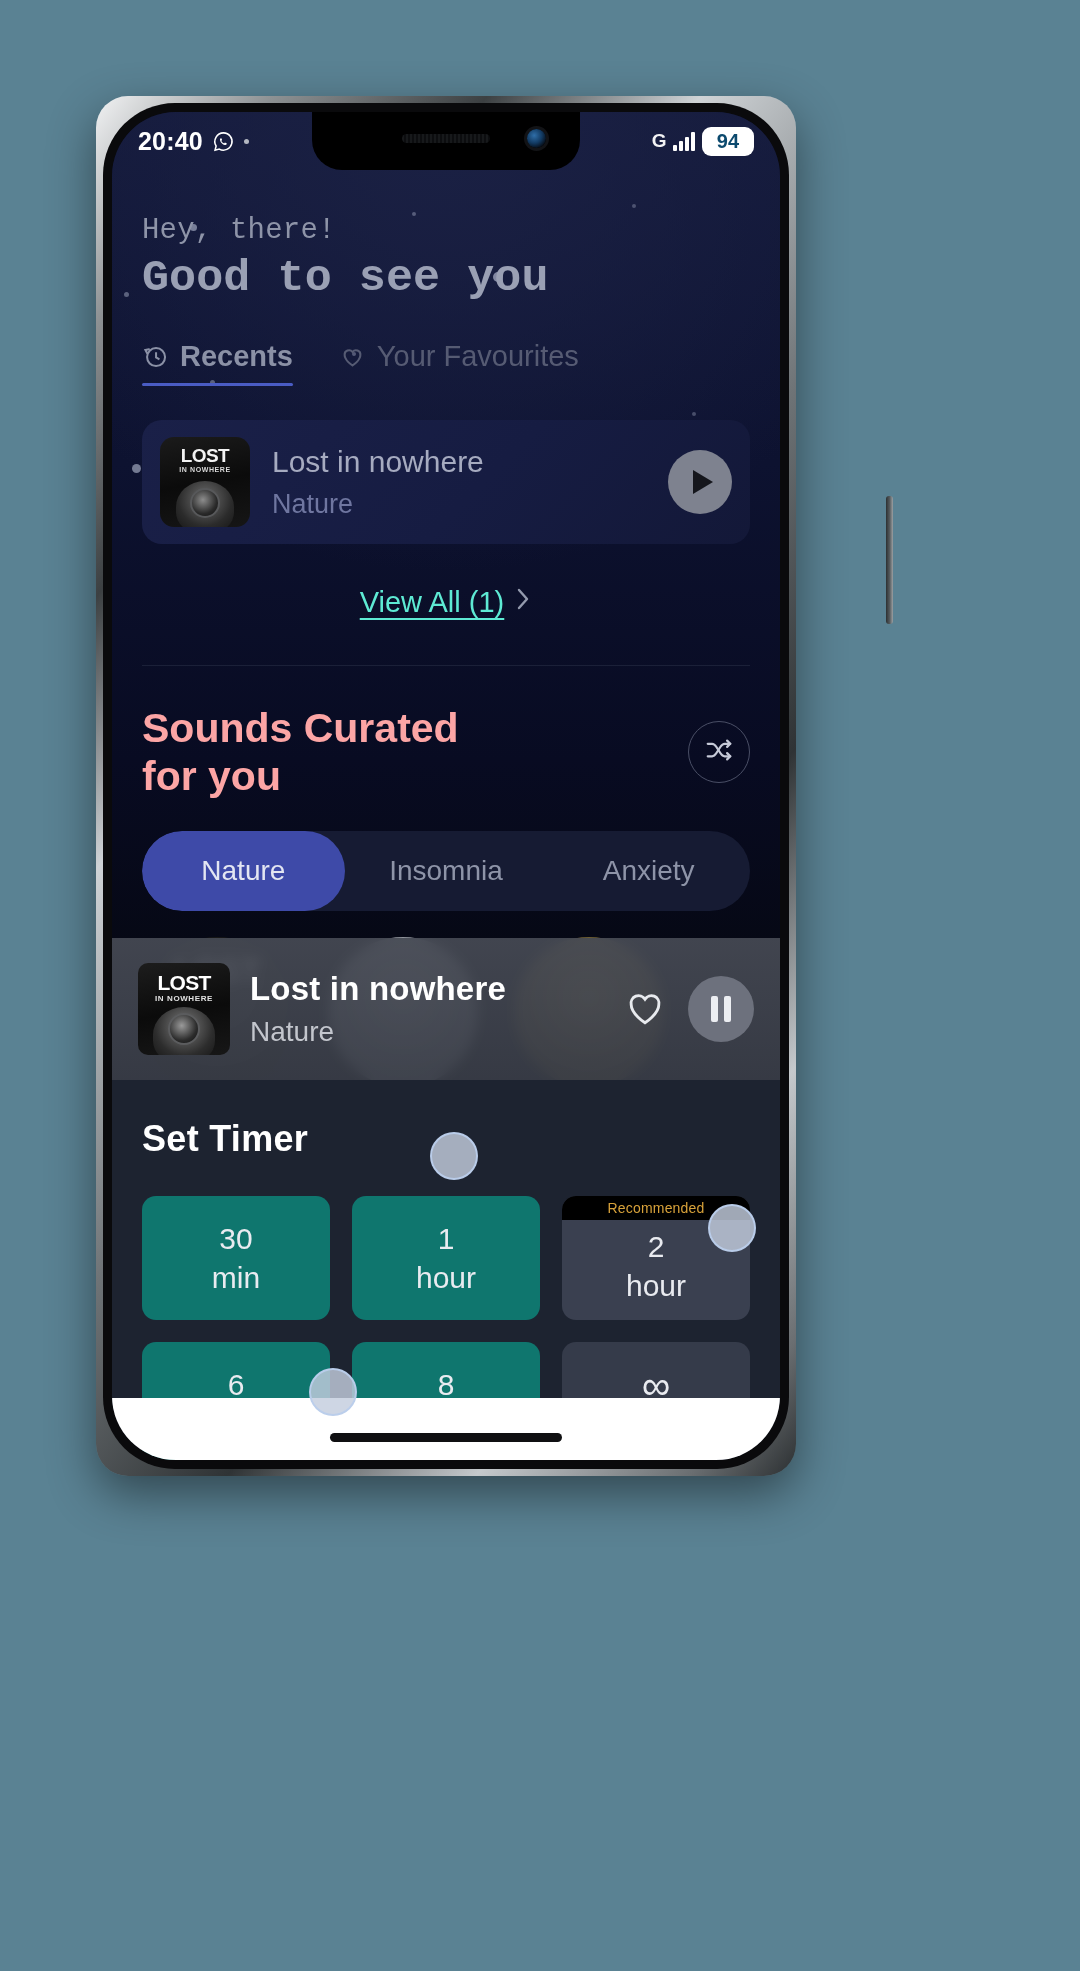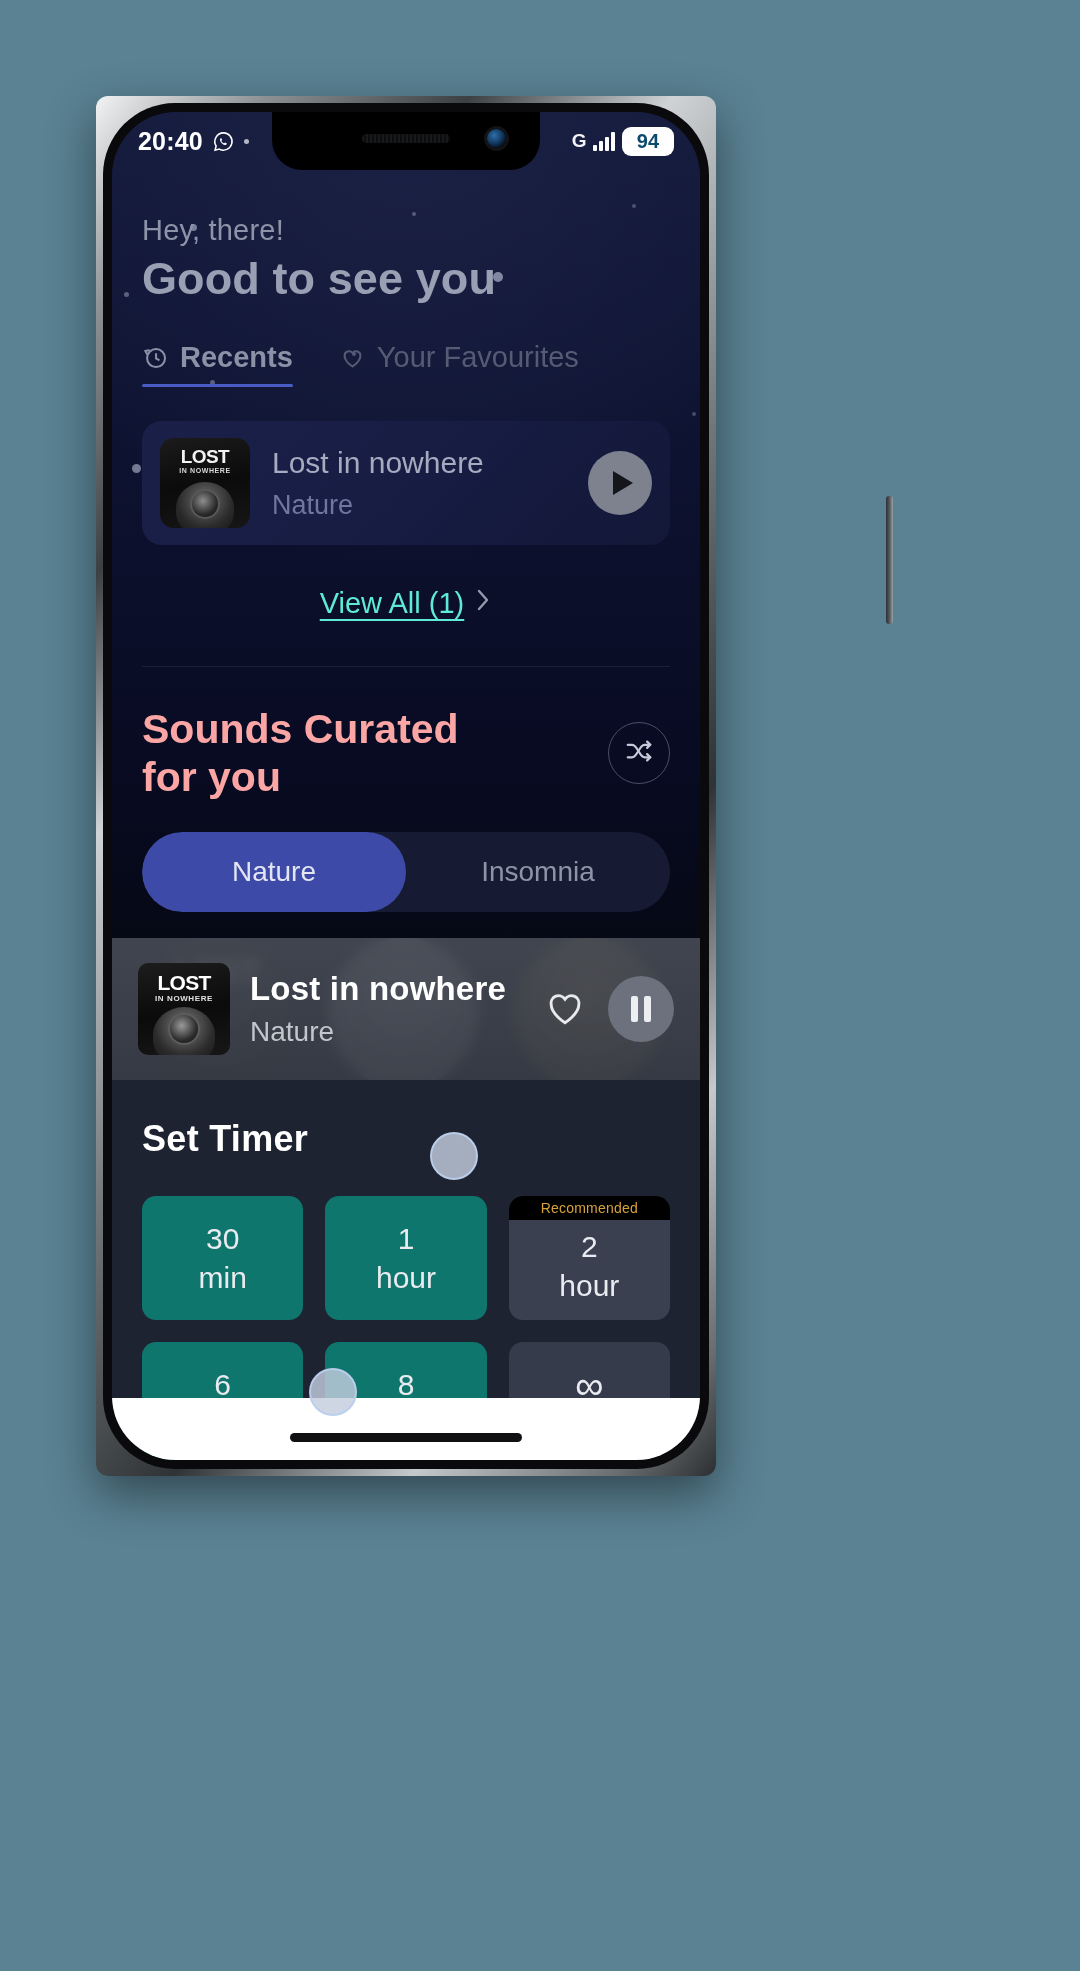--- a/index.html
+++ b/index.html
@@ -7,22 +7,22 @@
     width:1080px; height:1971px;
     background:#5a8293;
     font-family:"Liberation Sans", sans-serif;
     overflow:hidden;
   }
   .stage{position:relative;width:1080px;height:1971px;}
 
   
   .phone{
     position:absolute; left:96px; top:96px;
-    width:620px; height:1380px;
-    border-radius:12px;
+    width:700px; height:1380px;
+    border-radius:32px;
     background:linear-gradient(128deg,#f2f3f4 0%,#8d9193 10%,#3c4042 22%,#cfd3d6 34%,#6f7477 52%,#2f3335 68%,#c5c9cc 82%,#6a6e71 94%,#2b2f31 100%);
     padding:7px;
     box-shadow:0 18px 48px rgba(0,0,0,.45);
   }
   .phone-inner{
     position:relative;width:100%;height:100%;
     border-radius:72px;
     background:#0a0a0c;
     padding:9px;
   }
@@ -82,21 +82,21 @@
   .app{
     position:absolute;inset:0;
     background:
       radial-gradient(ellipse 120% 55% at 50% 0%, #1b2144 0%, #12163200 62%),
       linear-gradient(180deg,#141a3c 0%,#0d1230 26%,#080b22 48%,#05070f 68%,#04050b 100%);
   }
   .stars span{position:absolute;border-radius:50%;background:#c9cfe4;}
 
   .content{position:absolute;top:58px;left:0;right:0;bottom:0;}
 
-  .hdr{padding:44px 30px 0 30px;}
+  .hdr{padding:44px 30px 0 30px;font-family:Liberation Mono, monospace;}
   .hey{font-size:29px;color:#8e94a8;letter-spacing:.2px;}
   .good{font-size:45px;font-weight:700;color:#9aa0b4;margin-top:6px;letter-spacing:.1px;}
 
   
   .tabs{display:flex;align-items:center;gap:46px;margin:36px 0 0 0;padding:0 30px;}
   .tab{display:flex;align-items:center;gap:11px;padding-bottom:13px;position:relative;}
   .tab .tl{font-size:29px;font-weight:600;color:#8b91a6;}
   .tab.inactive .tl{color:#565b73;font-weight:400;}
   .tab.active:after{
     content:"";position:absolute;left:0;right:0;bottom:0;height:3px;
@@ -358,20 +358,21 @@
                   <path d="M18.5 4.5 21 7l-2.5 2.5"></path>
                   <path d="M18.5 14.5 21 17l-2.5 2.5"></path>
                 </svg>
               </span>
             </div>
           </div>
 
           <div class="seg">
             <div class="seg-item on">Nature</div>
             <div class="seg-item">Insomnia</div>
+            <div class="seg-item">Anxiety</div>
           </div>
 
           <div class="circles">
             <div class="circ a">
               <div class="lost">LOST</div>
             </div>
             <div class="circ b"></div>
             <div class="circ c"></div>
           </div>
 

